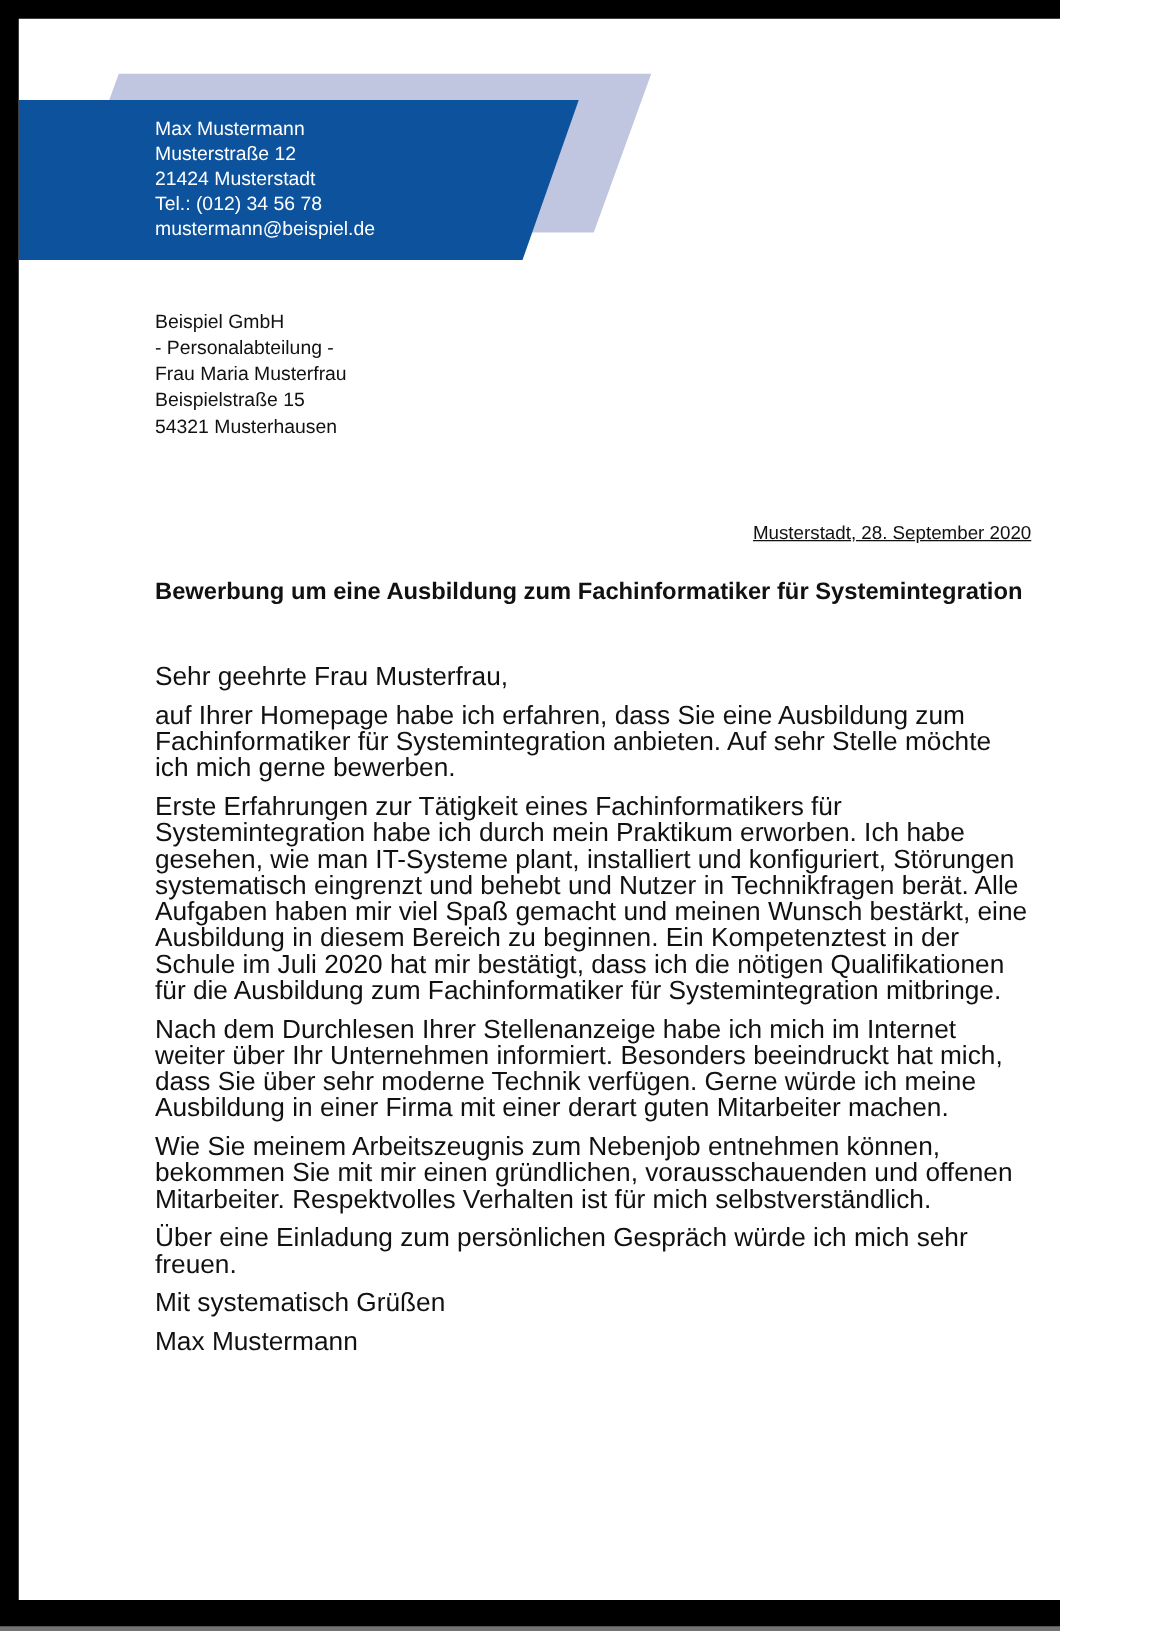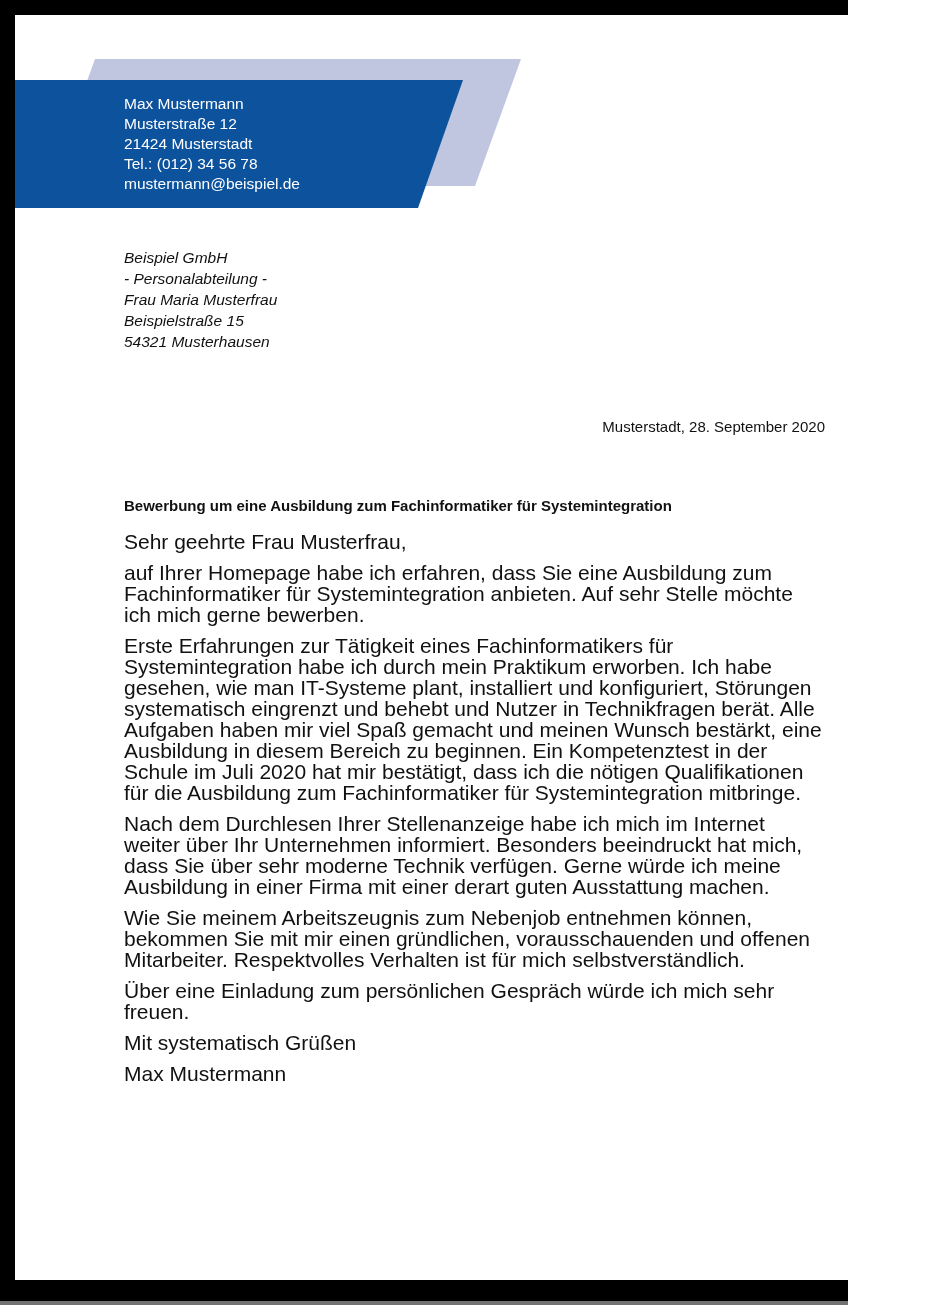--- a/index.html
+++ b/index.html
@@ -15,31 +15,31 @@
   .banner-svg { position:absolute; left:0; top:0; display:block; }
 
   .sender {
     position:absolute; left:109px; top:79px;
     font-size:15.5px; line-height:20px; color:#ffffff;
   }
   .sender span, .recipient span { display:block; }
 
   .recipient {
     position:absolute; left:109px; top:232px;
-    font-size:15.5px; line-height:21px;font-style:italic;
+    font-size:15.5px; line-height:21px;
   }
 
   .dateline {
     position:absolute; left:109px; top:401px; width:701px;
-    text-align:right; font-size:15px; line-height:21px;
+    text-align:right; font-size:15px; line-height:21px;text-decoration:underline;
   }
 
   .subject {
-    position:absolute; left:109px; top:480px; width:701px;
-    font-size:15px; line-height:21px; font-weight:bold;
+    position:absolute; left:109px; top:448px; width:701px;
+    font-size:19px; line-height:21px; font-weight:bold;
   }
 
   .body-copy {
     position:absolute; left:109px; top:516px; width:700px;
     font-size:21px; line-height:21px;
   }
   .body-copy p { margin:0 0 10px 0; }
   .signature { margin-top:34px; }
 </style>
 </head>
@@ -75,21 +75,21 @@
     </div>
 
     <div class="dateline">Musterstadt, 28. September 2020</div>
 
     <div class="subject">Bewerbung um eine Ausbildung zum Fachinformatiker für Systemintegration</div>
 
     <div class="body-copy">
       <p>Sehr geehrte Frau Musterfrau,</p>
       <p>auf Ihrer Homepage habe ich erfahren, dass Sie eine Ausbildung zum Fachinformatiker für Systemintegration anbieten. Auf sehr Stelle möchte ich mich gerne bewerben.</p>
       <p>Erste Erfahrungen zur Tätigkeit eines Fachinformatikers für Systemintegration habe ich durch mein Praktikum erworben. Ich habe gesehen, wie man IT-Systeme plant, installiert und konfiguriert, Störungen systematisch eingrenzt und behebt und Nutzer in Technikfragen berät. Alle Aufgaben haben mir viel Spaß gemacht und meinen Wunsch bestärkt, eine Ausbildung in diesem Bereich zu beginnen. Ein Kompetenztest in der Schule im Juli 2020 hat mir bestätigt, dass ich die nötigen Qualifikationen für die Ausbildung zum Fachinformatiker für Systemintegration mitbringe.</p>
-      <p>Nach dem Durchlesen Ihrer Stellenanzeige habe ich mich im Internet weiter über Ihr Unternehmen informiert. Besonders beeindruckt hat mich, dass Sie über sehr moderne Technik verfügen. Gerne würde ich meine Ausbildung in einer Firma mit einer derart guten Ausstattung machen.</p>
+      <p>Nach dem Durchlesen Ihrer Stellenanzeige habe ich mich im Internet weiter über Ihr Unternehmen informiert. Besonders beeindruckt hat mich, dass Sie über sehr moderne Technik verfügen. Gerne würde ich meine Ausbildung in einer Firma mit einer derart guten Mitarbeiter machen.</p>
       <p>Wie Sie meinem Arbeitszeugnis zum Nebenjob entnehmen können, bekommen Sie mit mir einen gründlichen, vorausschauenden und offenen Mitarbeiter. Respektvolles Verhalten ist für mich selbstverständlich.</p>
       <p>Über eine Einladung zum persönlichen Gespräch würde ich mich sehr freuen.</p>
       <p>Mit systematisch Grüßen</p>
       <p class="signature">Max Mustermann</p>
     </div>
 
   </div>
 </div>
 
 </body></html>

